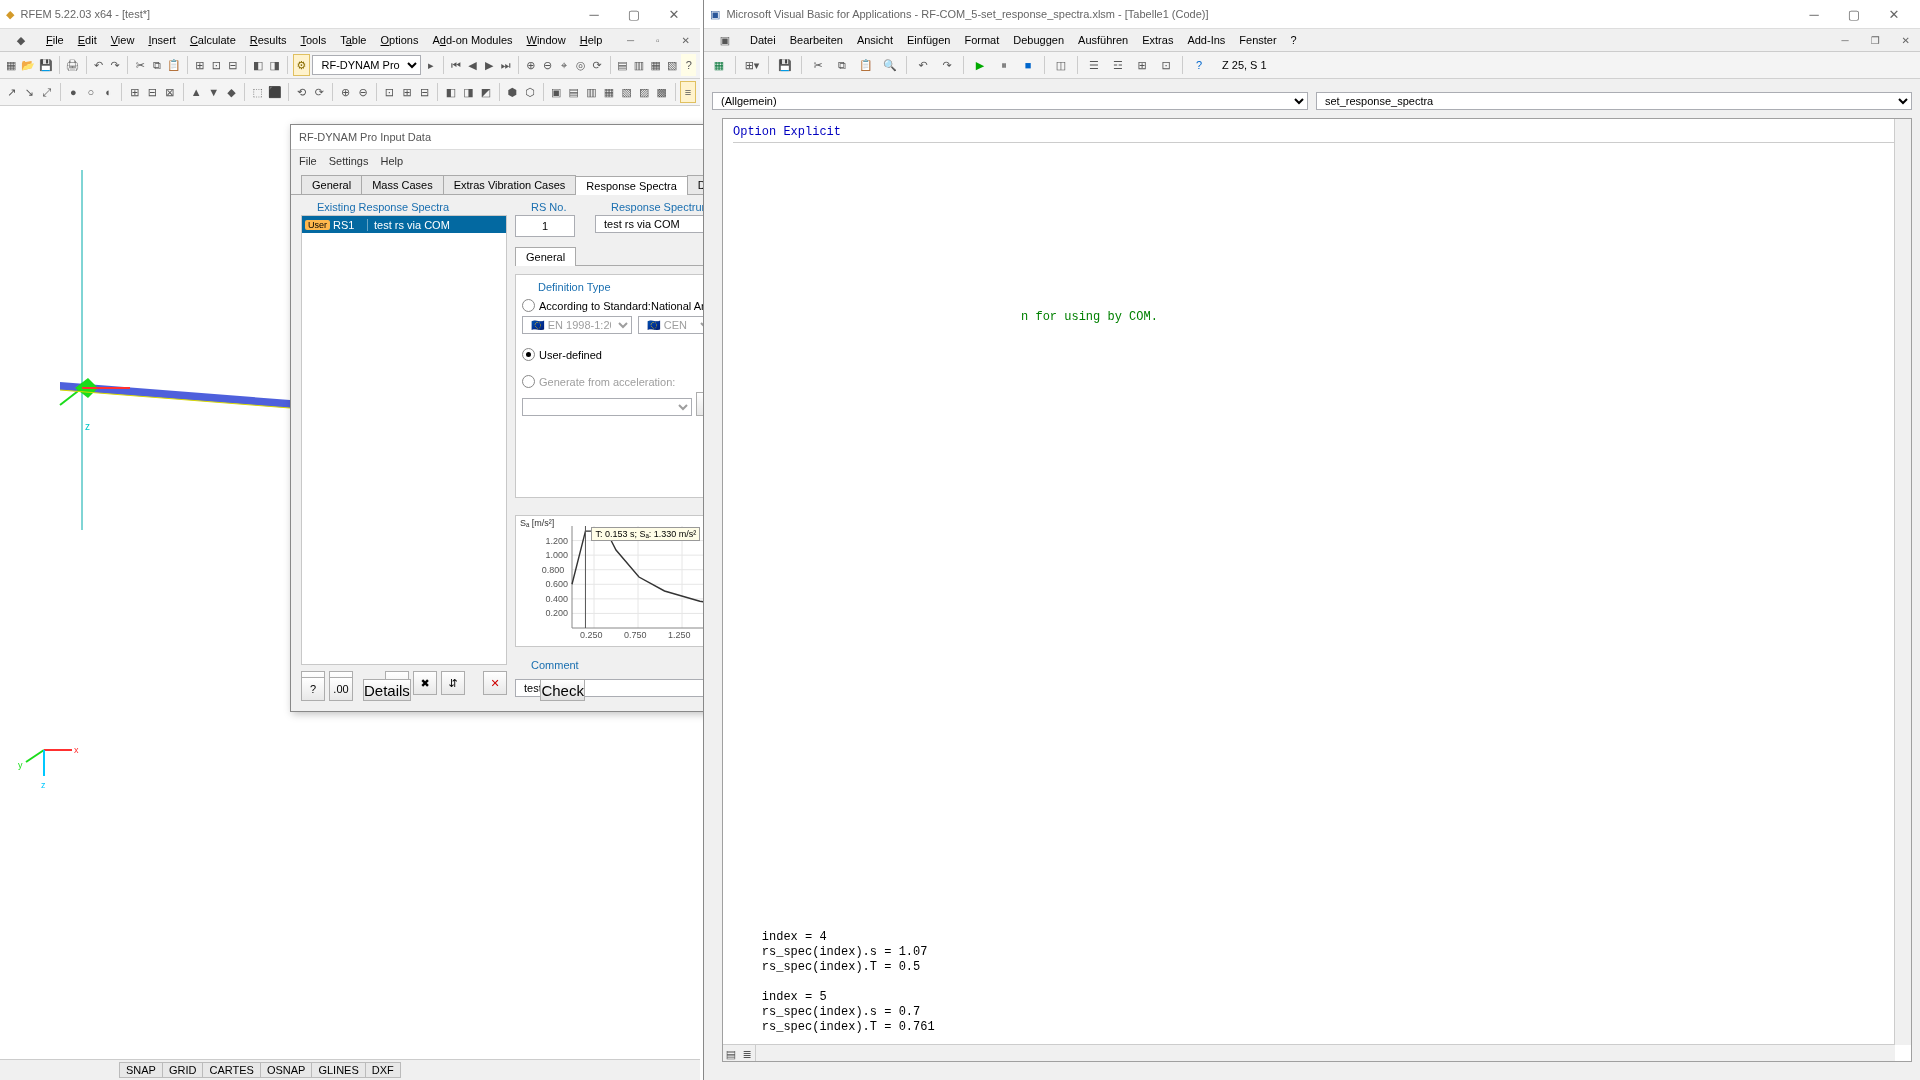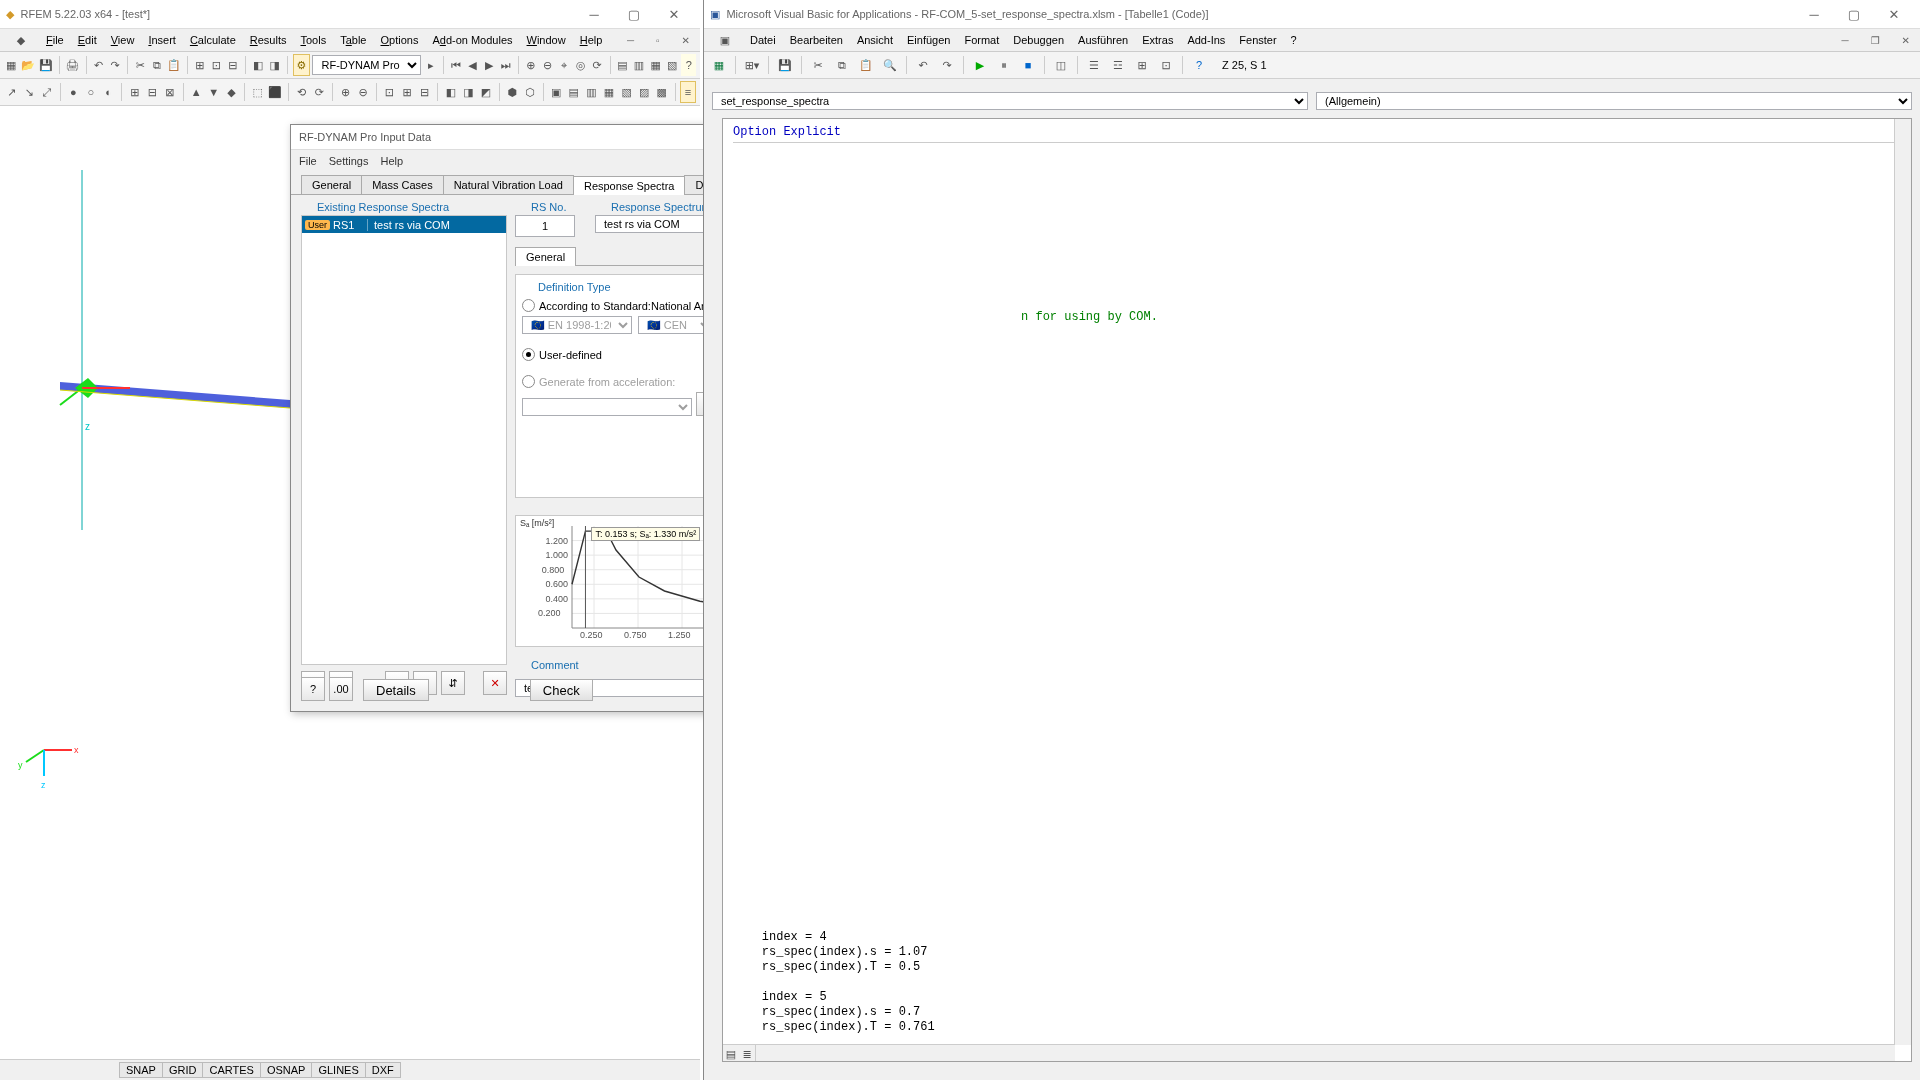--- a/index.html
+++ b/index.html
@@ -23,21 +23,21 @@
 .dlg-title .spacer{flex:1}
 .dlg-menu{height:22px;display:flex;align-items:center;padding:0 8px;gap:12px;color:#333;background:#f0f0f0}
 .tabstrip{height:22px;display:flex;align-items:flex-end;border-bottom:1px solid #aaa;padding-left:10px;background:#f0f0f0;gap:0}
 .tab{padding:3px 10px;border:1px solid #aaa;border-bottom:none;background:#e8e8e8;margin-right:-1px;font-size:11px}
 .tab.active{background:#fff;position:relative;top:1px}
 .group-label{color:#1a6fb0;font-size:11px;padding:4px 0 2px 16px}
 .panel{background:#fff;border:1px solid #c8c8c8}
 .fieldset{border:1px solid #c8c8c8;background:#fff;padding:6px;position:relative;margin-top:8px}
 .input,.select{border:1px solid #abadb3;background:#fff;height:18px;padding:1px 4px;font-size:11px}
 .num-input{width:50px;text-align:center}
-.btn{border:1px solid #adadad;background:linear-gradient(#fff,#e1e1e1);height:22px;padding:0 12px;font-size:13px;display:inline-flex;align-items:center;justify-content:center}
+.btn{border:1px solid #adadad;background:linear-gradient(#fff,#e1e1e1);height:22px;padding:0 0;font-size:15px;display:inline-flex;align-items:center;justify-content:center}
 .iconbtn{width:22px;height:22px;border:1px solid #adadad;background:linear-gradient(#fff,#e8e8e8);display:inline-flex;align-items:center;justify-content:center;font-size:11px}
 .list-row{display:flex;align-items:center;height:17px}
 .list-row.sel{background:#0369a1;color:#fff}
 .badge{background:#ffb74d;color:#000;font-size:9px;padding:0 3px;border-radius:2px;margin:0 3px}
 
 table.data{border-collapse:collapse;width:100%;font-size:11px}
 table.data th,table.data td{border:1px solid #c8c8c8;padding:1px 4px;text-align:right;height:14px}
 table.data th{background:#f0f0f0;font-weight:normal;text-align:center}
 table.data td.rownum{background:#f0f0f0;text-align:center;width:26px}
 
@@ -235,21 +235,21 @@
     <span style="color:#888">✕</span>
   </div>
   <div class="dlg-menu">
     <span>File</span>
     <span>Settings</span>
     <span>Help</span>
   </div>
   <div class="tabstrip">
     <div class="tab">General</div>
     <div class="tab">Mass Cases</div>
-    <div class="tab">Natural Vibration Load</div>
+    <div class="tab">Extras Vibration Cases</div>
     <div class="tab active">Response Spectra</div>
     <div class="tab">Dynamic Load Cases</div>
   </div>
 
   <div style="position:absolute;left:10px;top:72px;width:206px">
     <div class="group-label">Existing Response Spectra</div>
     <div class="panel" style="height:448px">
       <div class="list-row sel">
         <span class="badge">User</span>
         <span style="width:34px">RS1</span>
@@ -389,21 +389,21 @@
           <span class="iconbtn">💾</span>
           <span class="iconbtn" style="color:#107c41">▦</span>
           <span class="iconbtn" style="color:#107c41">⇲</span>
         </div>
       </div>
     </div>
 
     <div class="chart" style="height:130px;margin-top:8px" id="chart-box">
       <span class="axis-label" style="left:4px;top:2px">Sₐ [m/s²]</span>
       <span class="axis-label" style="right:6px;bottom:2px">T [s]</span>
-    <div class="tick" style="right: 464px; left: 22px; top: 92.4286px; width: 30px; text-align: left;">0.200</div>
+    <div class="tick" style="right: 464px; left: 22px; top: 92.4286px; width: 30px; text-align: right;">0.200</div>
         <div class="tick" style="right: 464px; left: 22px; top: 77.8571px; width: 30px; text-align: right;">0.400</div>
         <div class="tick" style="right: 464px; left: 22px; top: 63.2857px; width: 30px; text-align: right;">0.600</div>
         <div class="tick" style="right: 464px; left: 22px; top: 48.7143px; width: 30px; text-align: center;">0.800</div>
         <div class="tick" style="right: 464px; left: 22px; top: 34.1429px; width: 30px; text-align: right;">1.000</div>
         <div class="tick" style="right: 464px; left: 22px; top: 19.5714px; width: 30px; text-align: right;">1.200</div>
         <div class="tick" style="left: 64px; top: 114px;">0.250</div>
         <div class="tick" style="left: 108px; top: 114px;">0.750</div>
         <div class="tick" style="left: 152px; top: 114px;">1.250</div>
         <div class="tick" style="left: 196px; top: 114px;">1.750</div>
         <div class="tick" style="left: 240px; top: 114px;">2.250</div>
@@ -515,22 +515,22 @@
     <span class="tsep"></span>
     <span class="tbtn">☰</span>
     <span class="tbtn">☲</span>
     <span class="tbtn">⊞</span>
     <span class="tbtn">⊡</span>
     <span class="tsep"></span>
     <span class="tbtn" style="color:#06c">?</span>
     <span style="margin-left:10px">Z 25, S 1</span>
   </div>
   <div class="combo-row">
+    <select class="select"><option>(Allgemein)</option></select>
     <select class="select"><option>set_response_spectra</option></select>
-    <select class="select"><option>(Allgemein)</option></select>
   </div>
   <div class="code-area">
     <pre class="code"><span class="kw">Option Explicit</span>
 <span style="display:block;border-top:1px solid #ccc;margin:2px 0"></span>
 
 
 
 
 
 

